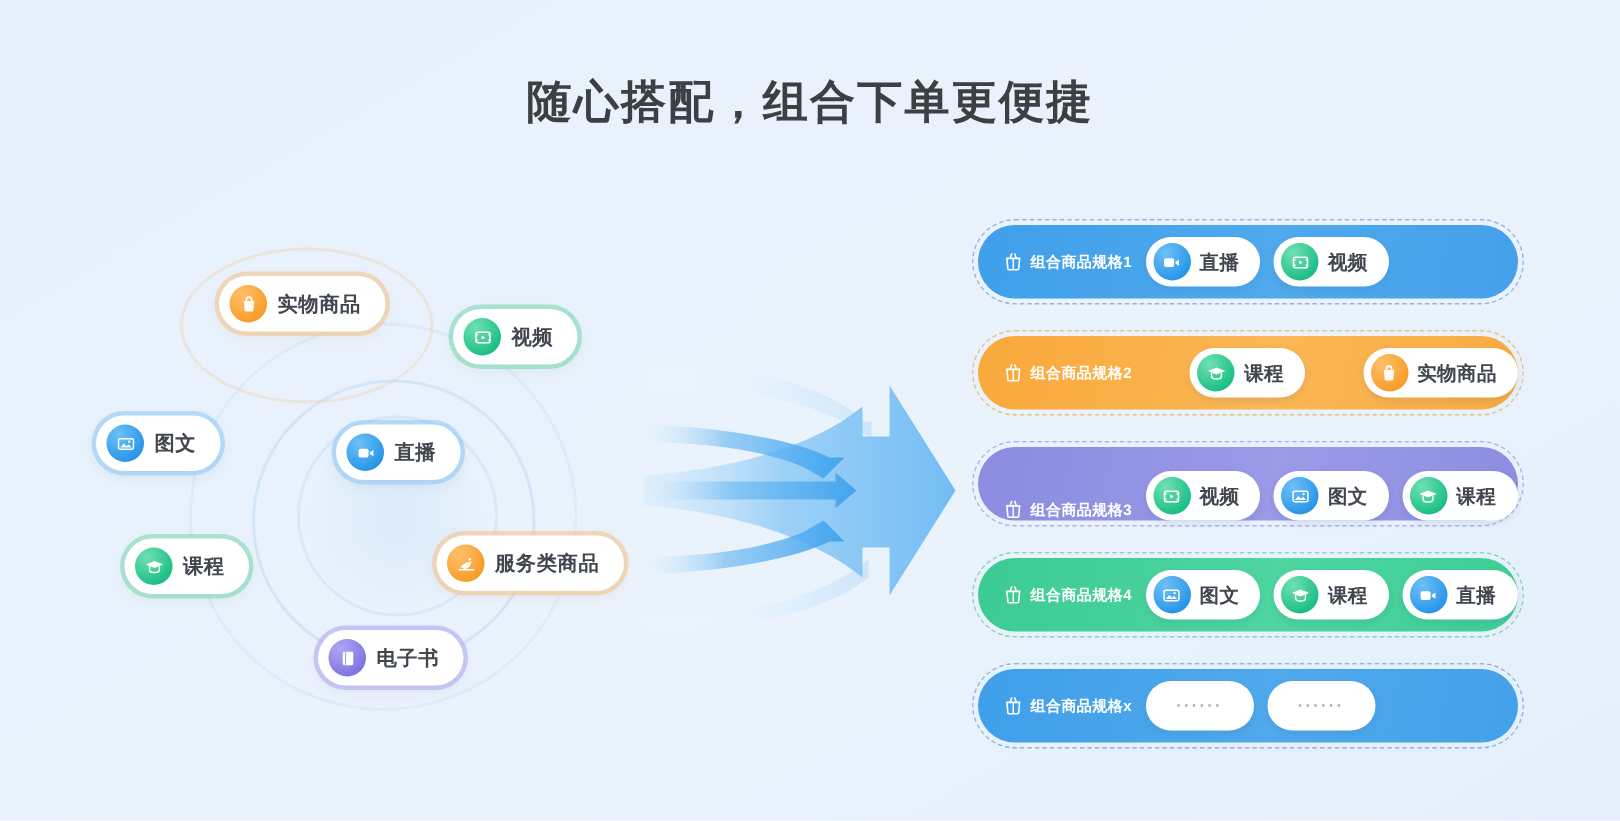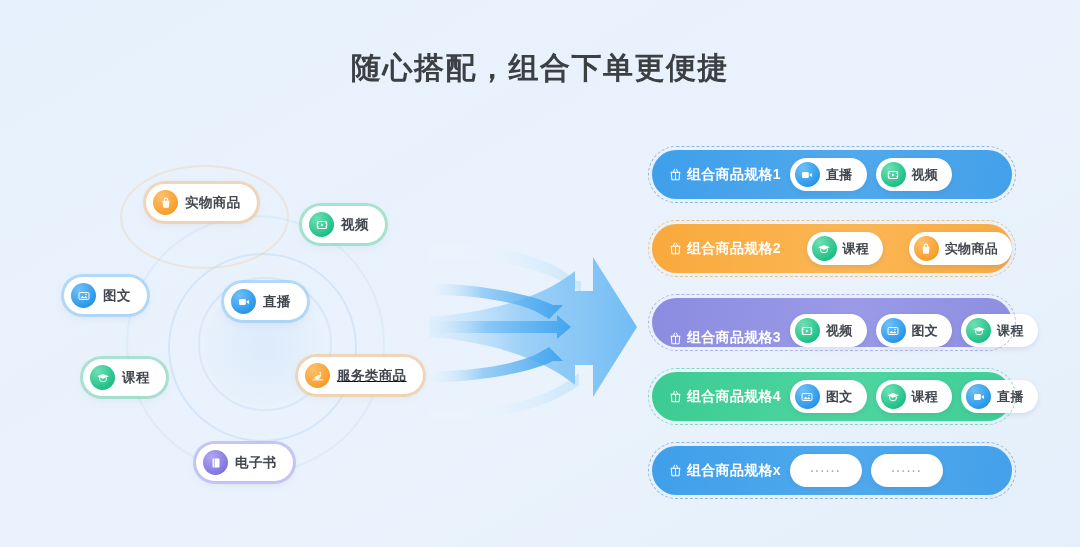--- a/index.html
+++ b/index.html
@@ -157,21 +157,21 @@
   .row-blue   .dash { border-color: rgba(86, 140, 205, .60); }
   .row-orange .dash { border-color: rgba(226, 160, 70, .62); }
   .row-purple .dash { border-color: rgba(139, 140, 220, .62); }
   .row-green  .dash { border-color: rgba(70, 195, 150, .62); }
 
   .row-title {
     display: flex;
     align-items: center;
     gap: 4px;
     color: #ffffff;
-    font-size: 14px;
+    font-size: 10px;
     font-weight: bold;
     letter-spacing: .3px;
     white-space: nowrap;
     flex: 0 0 auto;
   }
   .row-title .bag-icon { width: 15px; height: 15px; flex: 0 0 auto; }
 
   .chip {
     display: flex;
     align-items: center;
@@ -258,31 +258,31 @@
       </div>
       <div class="float-pill ring-green" style="left: 83px; top: 359px;">
         <span class="badge green">
           <svg viewBox="0 0 24 24" width="14" height="14">
             <path d="M12 5.2 22 9.2l-10 4-10-4z" fill="#fff"></path>
             <path d="M6.4 11.6v3.7c0 1.6 2.5 2.9 5.6 2.9s5.6-1.3 5.6-2.9v-3.7" fill="none" stroke="#fff" stroke-width="1.7" stroke-linecap="round"></path>
           </svg>
         </span>
         <span class="lbl">课程</span>
       </div>
-      <div class="float-pill ring-orange" style="left: 298px; top: 357px; text-decoration: underline;">
+      <div class="float-pill ring-orange" style="left: 291px; top: 357px;">
         <span class="badge orange">
           <svg viewBox="0 0 24 24" width="14" height="14">
             <path d="M5 15.5c2.4-2.6 5.2-4.4 8.4-5.4l4.6-1.4-1.2 3.6c-1 3-3.6 5.2-6.8 5.8z" fill="#fff" opacity=".95"></path>
             <path d="M3.6 18.6h16.8" stroke="#fff" stroke-width="1.7" stroke-linecap="round"></path>
             <circle cx="15.8" cy="6.6" r="1.5" fill="#fff"></circle>
           </svg>
         </span>
         <span class="lbl">服务类商品</span>
       </div>
-      <div class="float-pill ring-purple" style="left: 196px; top: 420px; margin-top: 24px;">
+      <div class="float-pill ring-purple" style="left: 212px; top: 420px;">
         <span class="badge purple">
           <svg viewBox="0 0 24 24" width="14" height="14">
             <rect x="6" y="4.4" width="12" height="15.2" rx="1.6" fill="#fff"></rect>
             <path d="M9.2 4.4v15.2" stroke="#b0a6f2" stroke-width="1.4"></path>
           </svg>
         </span>
         <span class="lbl">电子书</span>
       </div>
     </div>
 

